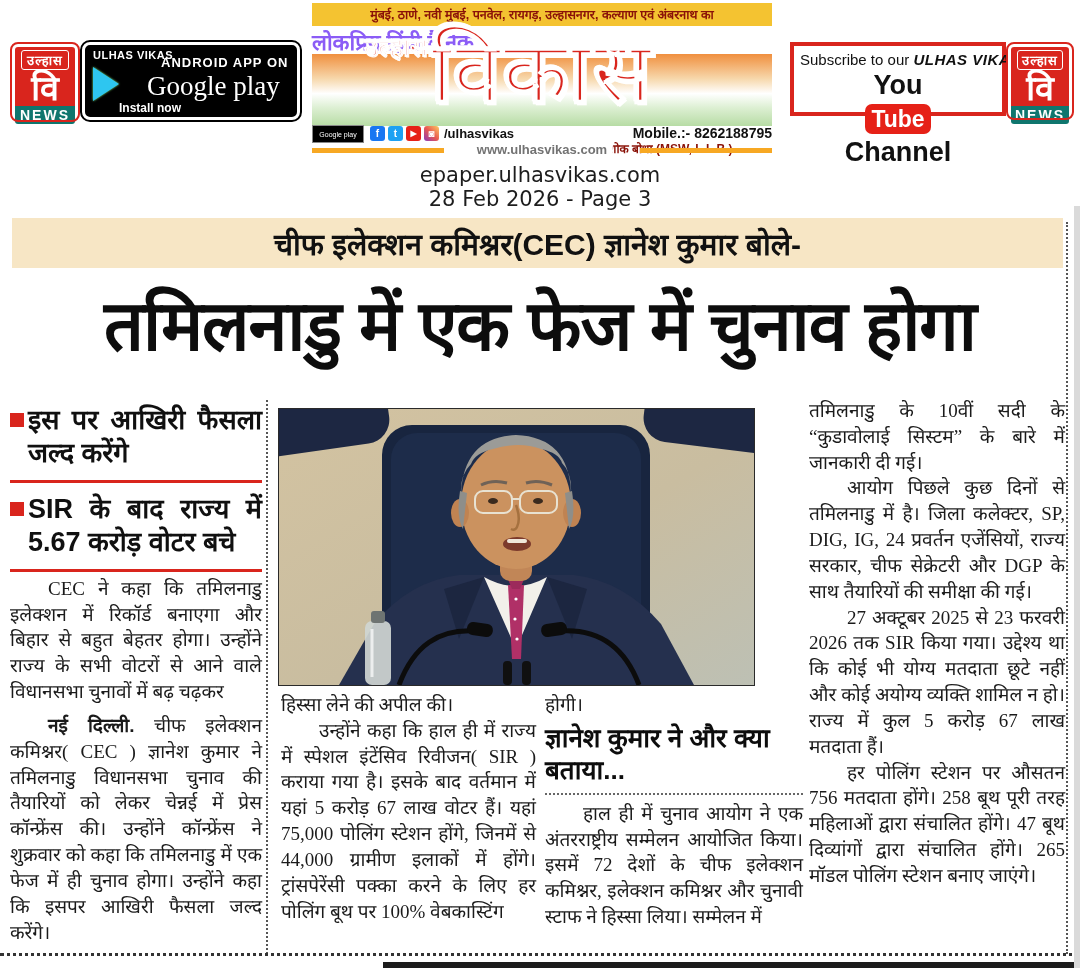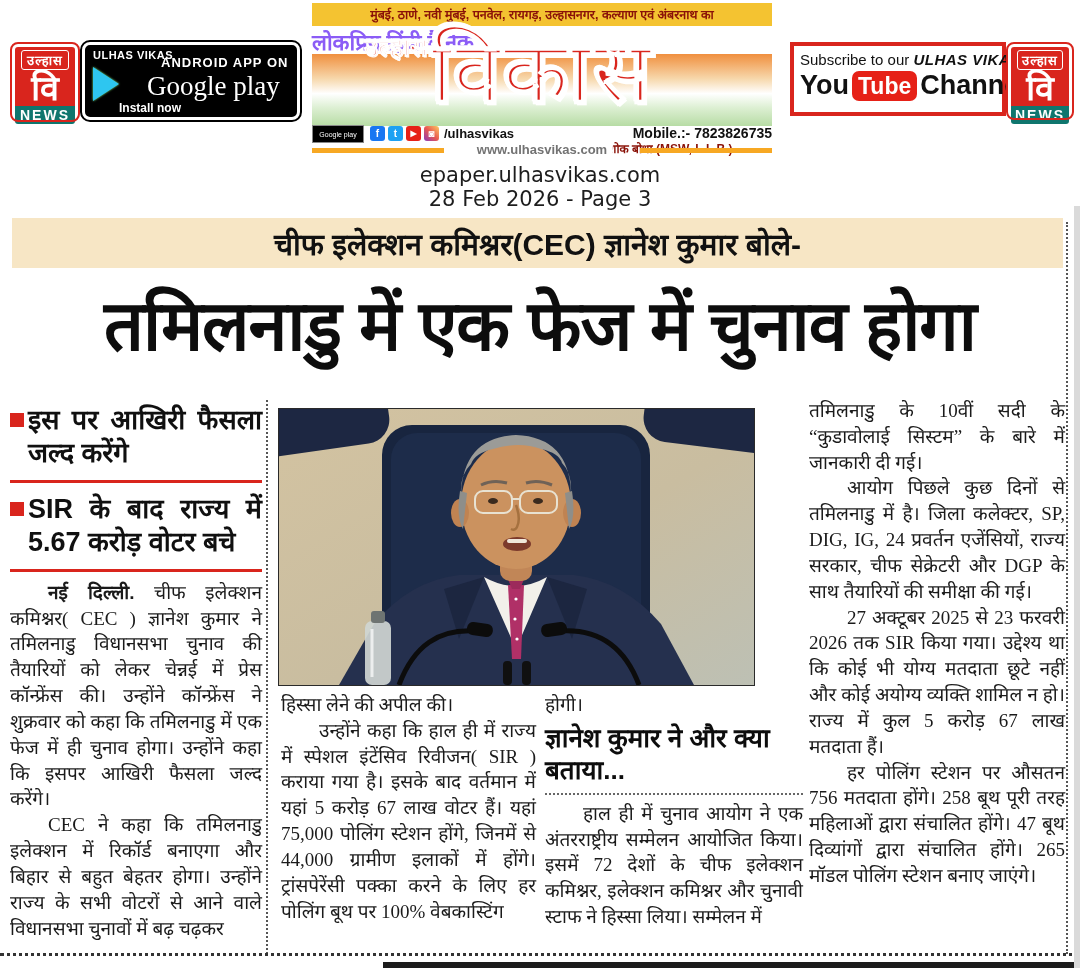--- a/index.html
+++ b/index.html
@@ -54,21 +54,21 @@
   .mh-webline { position:absolute; left:0; top:143px; width:460px; height:9px; }
   .mh-webline .bar { position:absolute; top:2px; height:5px; background:#f7a823; width:132px; }
   .mh-webline .bar.r { right:0; }
   .mh-web { position:absolute; left:50%; transform:translateX(-50%); top:-4px; font-weight:900;
             font-size:13px; color:#737373; background:#fff; padding:0 6px; white-space:nowrap; }
 
   .sub-box { position:absolute; left:790px; top:42px; width:216px; height:74px; background:#fff;
              border:4px solid #d9251d; box-shadow:0 0 0 1px #fff inset; padding:5px 6px; }
   .sb-line1 { font-size:15px; color:#111; white-space:nowrap; }
   .sb-line1 .brand { font-weight:900; font-style:italic; letter-spacing:.5px; }
-  .sb-line2 { margin-top:2px; font-size:27px; font-weight:900; color:#111; display:flex; align-items:center; gap:3px; }
+  .sb-line2 { margin-top:2px; font-size:27px; font-weight:900; color:#111; display:flex; align-items:center; gap:3px;flex-direction:column; }
   .sb-tube { background:#e62117; color:#fff; border-radius:7px; padding:0 6px; font-size:23px; line-height:30px; }
 
   .epaper-block { position:absolute; left:0; top:163px; width:1080px; text-align:center;
                   font-size:21px; color:#1d1d1d; line-height:24px;
                   font-family:"DejaVu Sans", sans-serif; }
 
   
   .kicker { position:absolute; left:12px; top:218px; width:1051px; height:50px; background:#f7e6c5;
             display:flex; align-items:center; justify-content:center;
             font-size:30px; font-weight:900; color:#111; }
@@ -129,21 +129,21 @@
       <div class="mh-title">विकास</div>
     </div>
     <div class="mh-social">
       <div class="mh-minibadge">Google play</div>
       <span class="soc soc-fb">f</span>
       <span class="soc soc-tw">t</span>
       <span class="soc soc-yt">▶</span>
       <span class="soc soc-ig">◙</span>
       <span class="mh-handle">/ulhasvikas</span>
       <span class="mh-editor">संपादक - हीरो अशोक बोधा (MSW, L.L.B.)</span>
-      <span class="mh-mobile">Mobile.:- 7823826735</span>
+      <span class="mh-mobile">Mobile.:- 8262188795</span>
     </div>
     <div class="mh-webline">
       <span class="bar"></span>
       <span class="bar r"></span>
       <span class="mh-web">www.ulhasvikas.com</span>
     </div>
   </div>
 
   <div class="sub-box">
     <div class="sb-line1"><span>Subscribe to our </span><span class="brand">ULHAS VIKAS</span></div>
@@ -172,22 +172,22 @@
     <div class="bullet-item">
       <span class="bullet-sq"></span>
       <span>इस पर आखिरी फैसला जल्द करेंगे</span>
     </div>
     <div class="red-rule"></div>
     <div class="bullet-item">
       <span class="bullet-sq"></span>
       <span>SIR के बाद राज्य में 5.67 करोड़ वोटर बचे</span>
     </div>
     <div class="red-rule"></div>
+    <p class="ind">CEC ने कहा कि तमिलनाडु इलेक्शन में रिकॉर्ड बनाएगा और बिहार से बहुत बेहतर होगा। उन्होंने राज्य के सभी वोटरों से आने वाले विधानसभा चुनावों में बढ़ चढ़कर</p>
     <p class="ind" style="margin-top:8px;"><span class="dateline">नई दिल्ली.</span><span> चीफ इलेक्शन कमिश्नर( CEC ) ज्ञानेश कुमार ने तमिलनाडु विधानसभा चुनाव की तैयारियों को लेकर चेन्नई में प्रेस कॉन्फ्रेंस की। उन्होंने कॉन्फ्रेंस ने शुक्रवार को कहा कि तमिलनाडु में एक फेज में ही चुनाव होगा। उन्होंने कहा कि इसपर आखिरी फैसला जल्द करेंगे।</span></p>
-    <p class="ind">CEC ने कहा कि तमिलनाडु इलेक्शन में रिकॉर्ड बनाएगा और बिहार से बहुत बेहतर होगा। उन्होंने राज्य के सभी वोटरों से आने वाले विधानसभा चुनावों में बढ़ चढ़कर</p>
   </div>
 
   <div class="photo">
     <svg width="475" height="276" viewBox="0 0 475 276" xmlns="http://www.w3.org/2000/svg">
       <defs>
         <linearGradient id="wall" x1="0" y1="0" x2="1" y2="1">
           <stop offset="0" stop-color="#d3c3a1"></stop>
             <stop offset="0.55" stop-color="#c9bda0"></stop>
           <stop offset="1" stop-color="#bdc0b4"></stop>
         </linearGradient>

